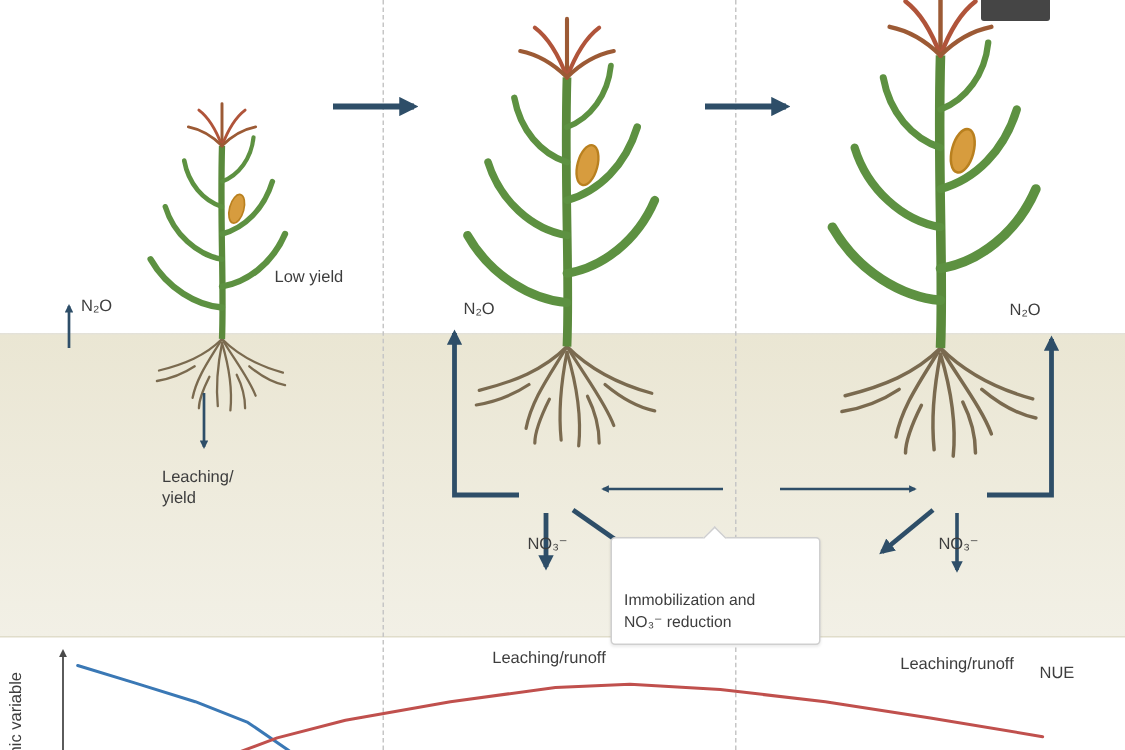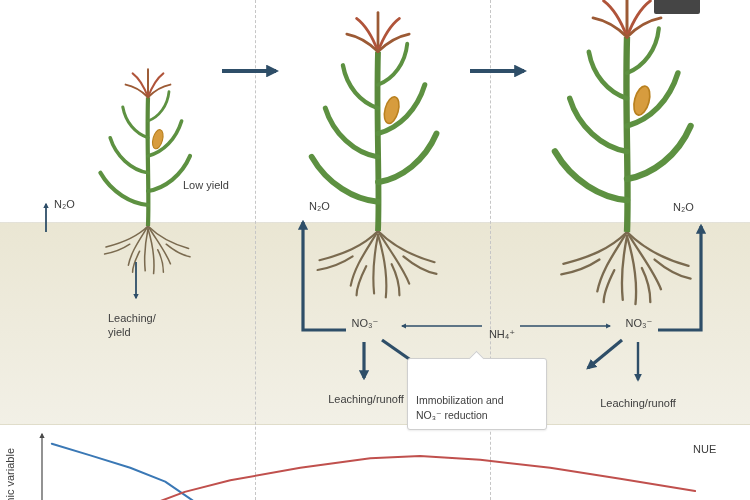--- a/index.html
+++ b/index.html
@@ -20,21 +20,21 @@
   .dash {
     position:absolute; top:0; width:0; height:500px;
     border-left:1px dashed var(--dashed,#c6c6c6); z-index:2;
   }
   svg.layer { position:absolute; left:0; top:0; z-index:3; }
 
   .label {
     position:absolute; font-size:11px; line-height:1.3;
     color:var(--text,#3d3d3d); white-space:pre-line; z-index:4;
   }
-  .center { text-align:center; }
+  .center { text-align:center;margin-top:40px; }
 
   .immob {
     position:absolute; left:407px; top:358px; width:140px;
     background:#ffffff; border:1px solid var(--boxborder,#cfcfcf);
     border-radius:3px; padding:6px 8px 7px;
     font-size:10.5px; line-height:1.35; color:var(--text,#3d3d3d);
     box-shadow:0 1px 2px rgba(0,0,0,0.08);
     white-space:pre-line; z-index:5;
   }
   .immob .notch {

